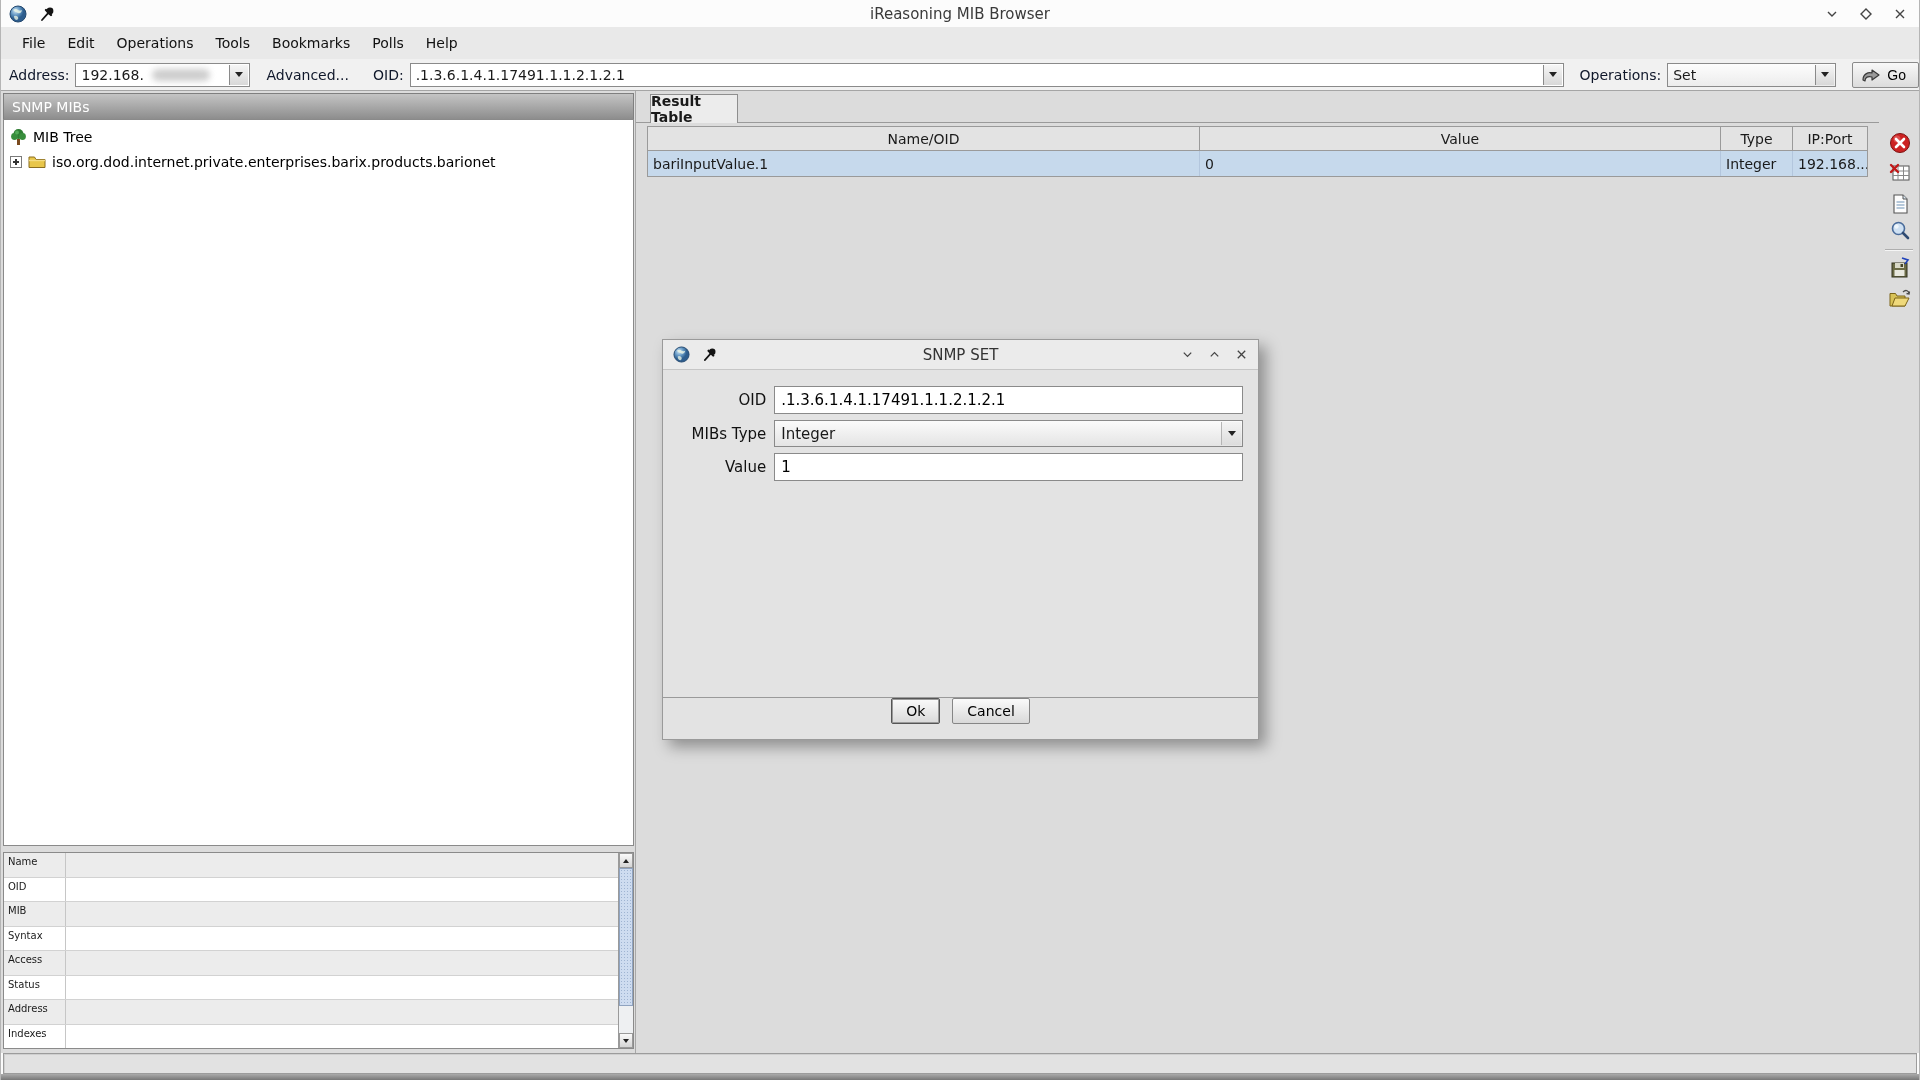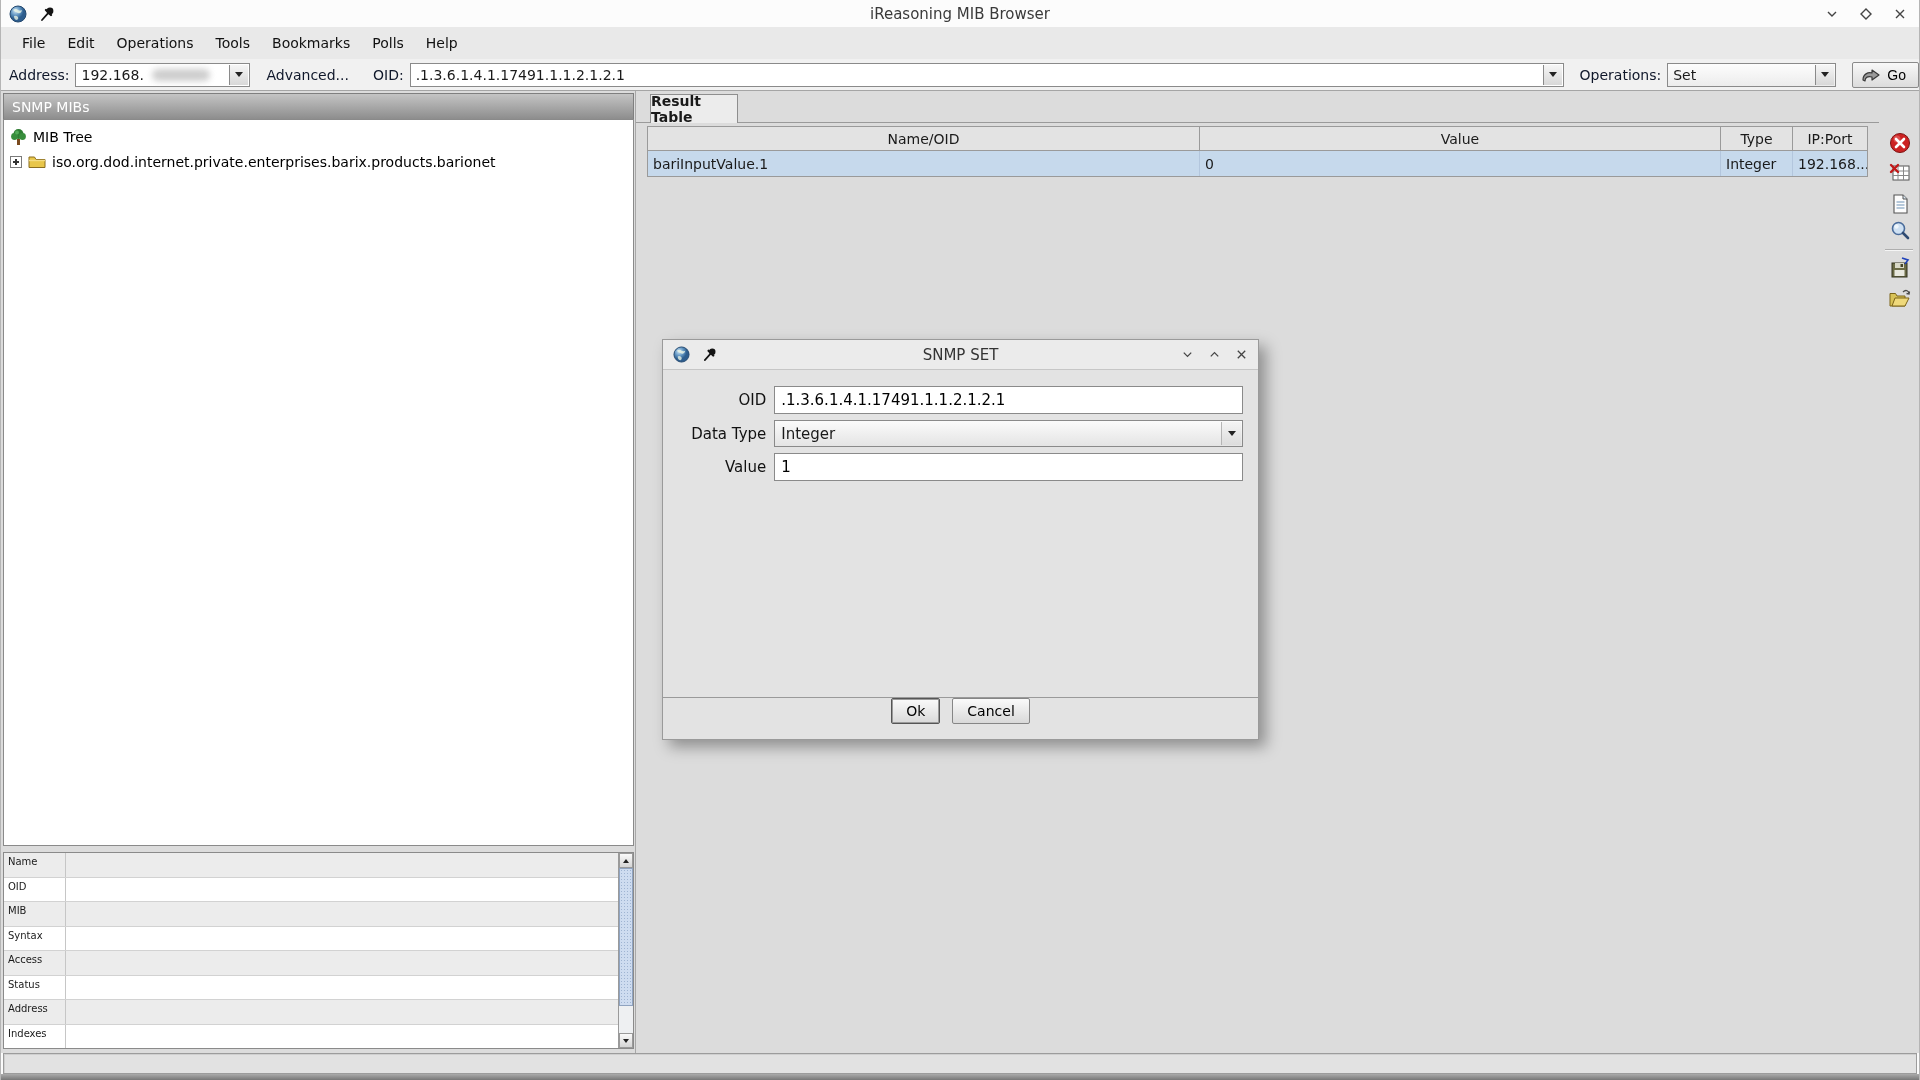--- a/index.html
+++ b/index.html
@@ -380,21 +380,21 @@
         </span>
       </div>
     </div>
 
     <div class="dlg-form-row" style="top:46px; right:15px;">
       <span class="dlg-label">OID</span>
       <input class="dlg-input" type="text" value=".1.3.6.1.4.1.17491.1.1.2.1.2.1" style="">
     </div>
 
     <div class="dlg-form-row" style="top:80px; right:15px;">
-      <span class="dlg-label">Data Type</span>
+      <span class="dlg-label">MIBs Type</span>
       <div class="dlg-combo">
         <span class="combo-text">Integer</span>
         <div class="combo-btn">
             <span class="arrow-down"></span>
           </div>
       </div>
     </div>
 
     <div class="dlg-form-row" style="top:113px; right:15px;">
       <span class="dlg-label">Value</span>

